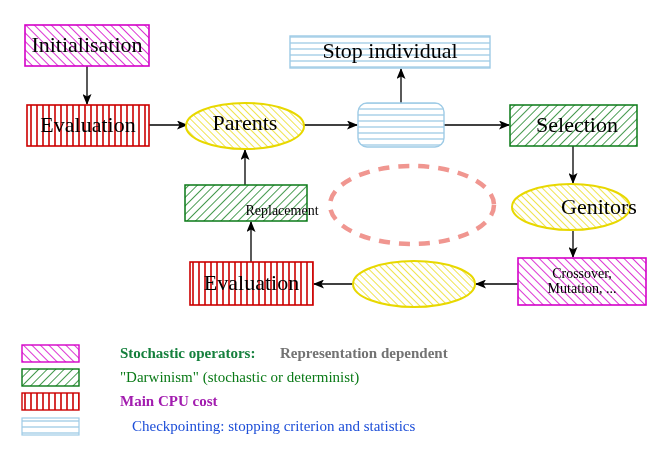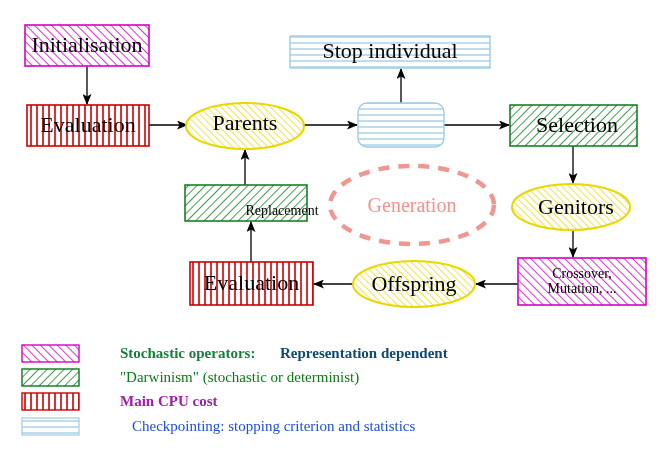--- a/index.html
+++ b/index.html
@@ -26,21 +26,21 @@
   .lbl-14{font-size:14px;}
 
   .legend-text{
     position:absolute;
     font-family:"Liberation Serif", serif;
     font-size:15px;
     white-space:nowrap;
   }
   .lt-bold{font-weight:bold;}
   .c-magenta{color:#15803d;}
-  .c-gold{color:#0c4a6e;}
+  .c-gold{color:#737373;}
   .c-green{color:#0a7a17;}
   .c-red{color:#a21caf;}
   .c-blue{color:#1d4ed8;margin-left:12px;}
   .c-pink{color:#f2938e;}
 </style>
 </head>
 <body>
 
 <div id="stage">
 
@@ -125,34 +125,32 @@
 
   <div class="node-label lbl-22" style="left:27px;top:105px;width:122px;height:41px;">Evaluation</div>
 
   <div class="node-label lbl-22" style="left:186px;top:103px;width:118px;height:40px;">Parents</div>
 
   <div class="node-label lbl-22" style="left:290px;top:35px;width:200px;height:33px;">Stop individual</div>
 
 
   <div class="node-label lbl-22" style="left:510px;top:105px;width:134px;height:41px;">Selection</div>
 
-  <div class="node-label lbl-22" style="left:517px;top:184px;width:118px;height:47px;">Genitors</div>
+  <div class="node-label lbl-22" style="left:540px;top:184px;width:118px;height:47px;">Genitors</div>
 
   <div class="node-label lbl-14" style="left:518px;top:258px;width:128px;height:47px;flex-direction:column;">
     <span>Crossover,</span>
     <span>Mutation, ...</span>
   </div>
 
-  <div class="node-label lbl-22" style="left:353px;top:261px;width:122px;height:46px;">Offspring</div>
 
   <div class="node-label lbl-22" style="left:190px;top:262px;width:123px;height:43px;">Evaluation</div>
 
   <div class="node-label lbl-14" style="left:185px;top:185px;width:122px;height:52px;margin-left:36px;">Replacement</div>
 
-  <div class="node-label lbl-20 c-pink" style="left:330px;top:166px;width:164px;height:78px;">Generation</div>
 
   <div class="legend-text lt-bold c-magenta" style="left:120px;top:345px;">Stochastic operators:</div>
   <div class="legend-text lt-bold c-gold" style="left:280px;top:345px;">Representation dependent</div>
 
   <div class="legend-text c-green" style="left:120px;top:369px;">"Darwinism" (stochastic or determinist)</div>
 
   <div class="legend-text lt-bold c-red" style="left:120px;top:393px;">Main CPU cost</div>
 
   <div class="legend-text c-blue" style="left:120px;top:418px;">Checkpointing: stopping criterion and statistics</div>
 

